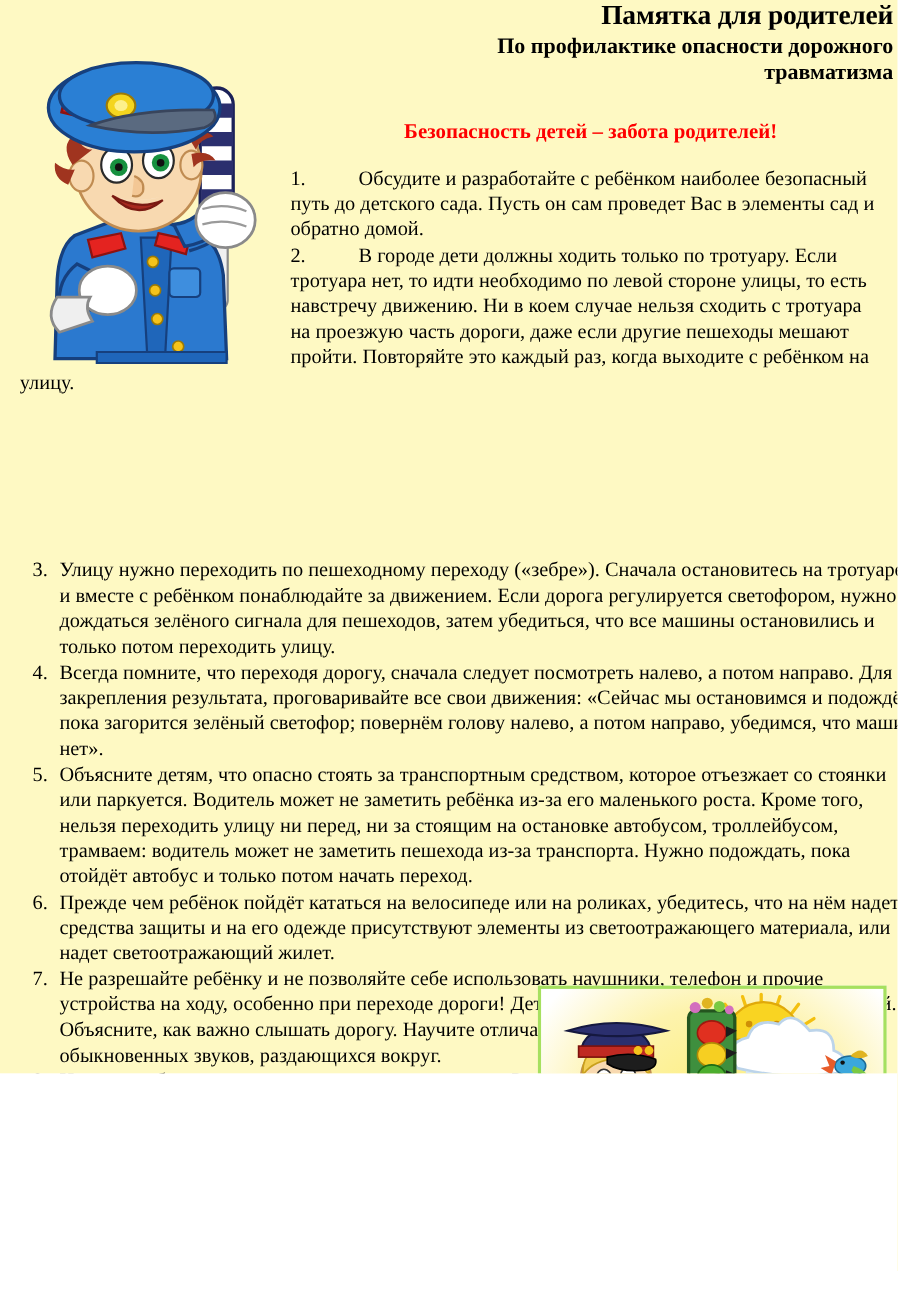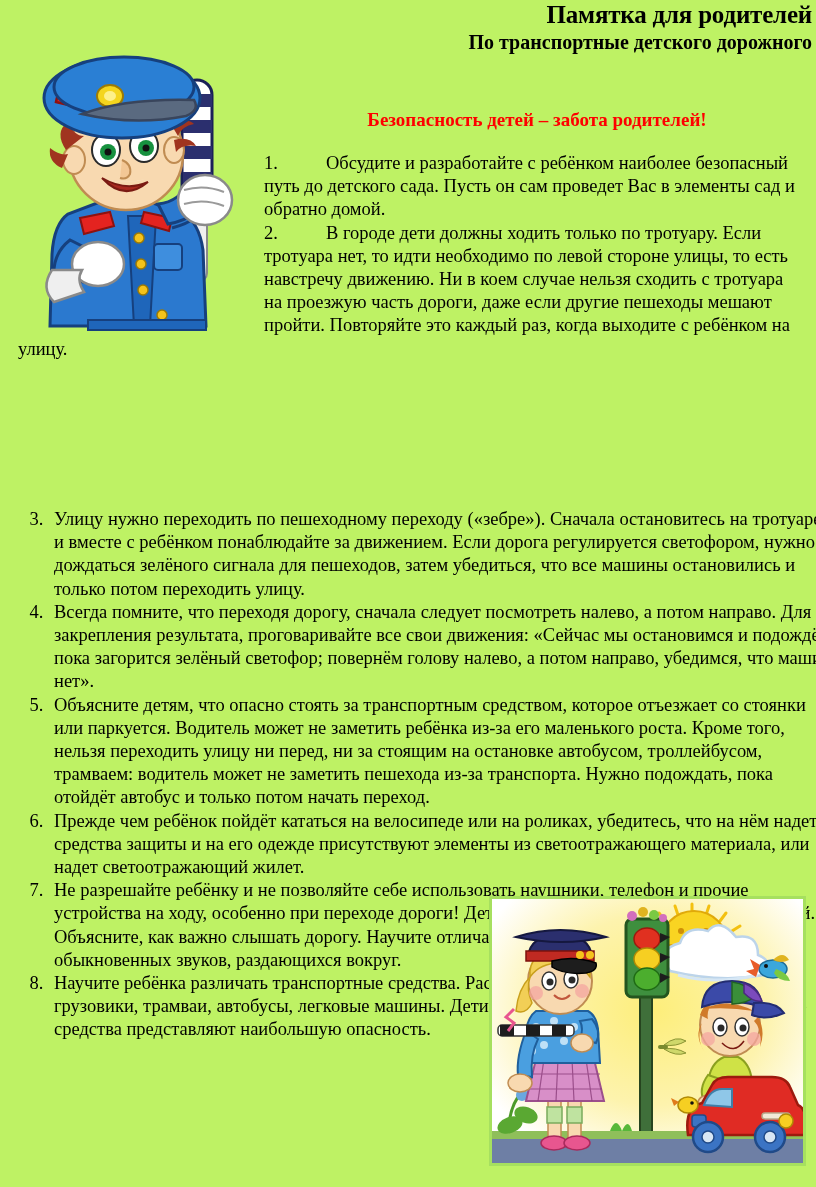--- a/index.html
+++ b/index.html
@@ -7,23 +7,23 @@
     padding: 0;
     background: #ffffff;
   }
   body {
     font-family: "Liberation Serif", "DejaVu Serif", serif;
     color: #000000;
   }
   .page {
     position: relative;
     width: 816px;
-    height: 1187px;
+    height: 976px;
     overflow: hidden;
-    background: #bef264;
+    background: #fef9c3;
     box-sizing: border-box;
   }
 
   
   .header-block {
     position: absolute;
     top: 2px;
     left: 262px;
     width: 550px;
     text-align: right;
@@ -115,21 +115,22 @@
   }
   .scene-figure svg { display: block; width: 100%; height: 100%; }
 </style>
 </head>
 <body>
 
 <div class="page">
 
   <div class="header-block">
     <div class="doc-title">Памятка для родителей</div>
-    <div class="doc-subtitle">По транспортные детского дорожного</div>
+    <div class="doc-subtitle">По профилактике опасности дорожного</div>
+    <div class="doc-subtitle">травматизма</div>
   </div>
 
   <div class="slogan">Безопасность детей – забота родителей!</div>
 
   <div class="cop-figure">
     <svg viewBox="0 0 236 306" xmlns="http://www.w3.org/2000/svg" aria-hidden="true">
 
       <g>
         <rect x="160" y="48" width="30" height="124" rx="15" fill="#ffffff" stroke="#1b2158" stroke-width="3"></rect>
         <path d="M161 62 h29 v13 h-29 z" fill="#2b2f6e"></path>

